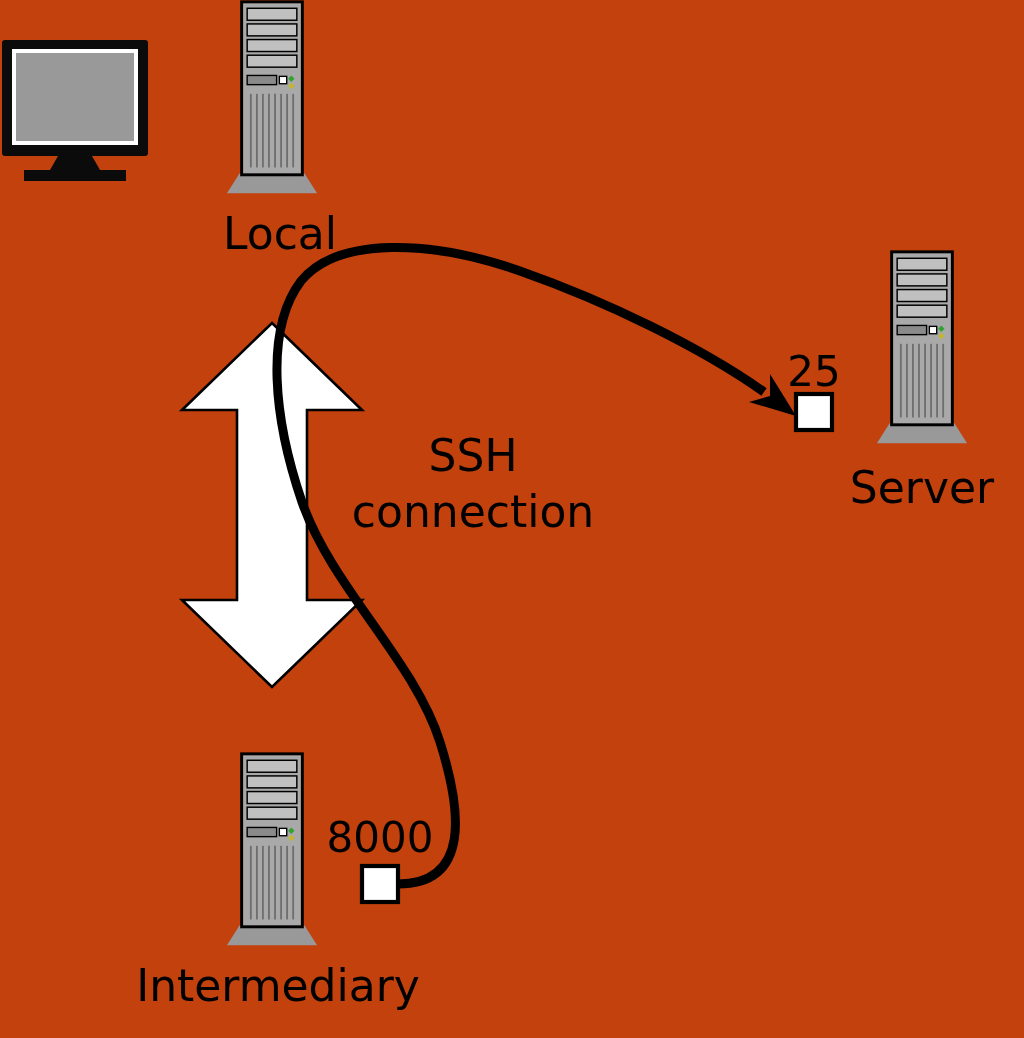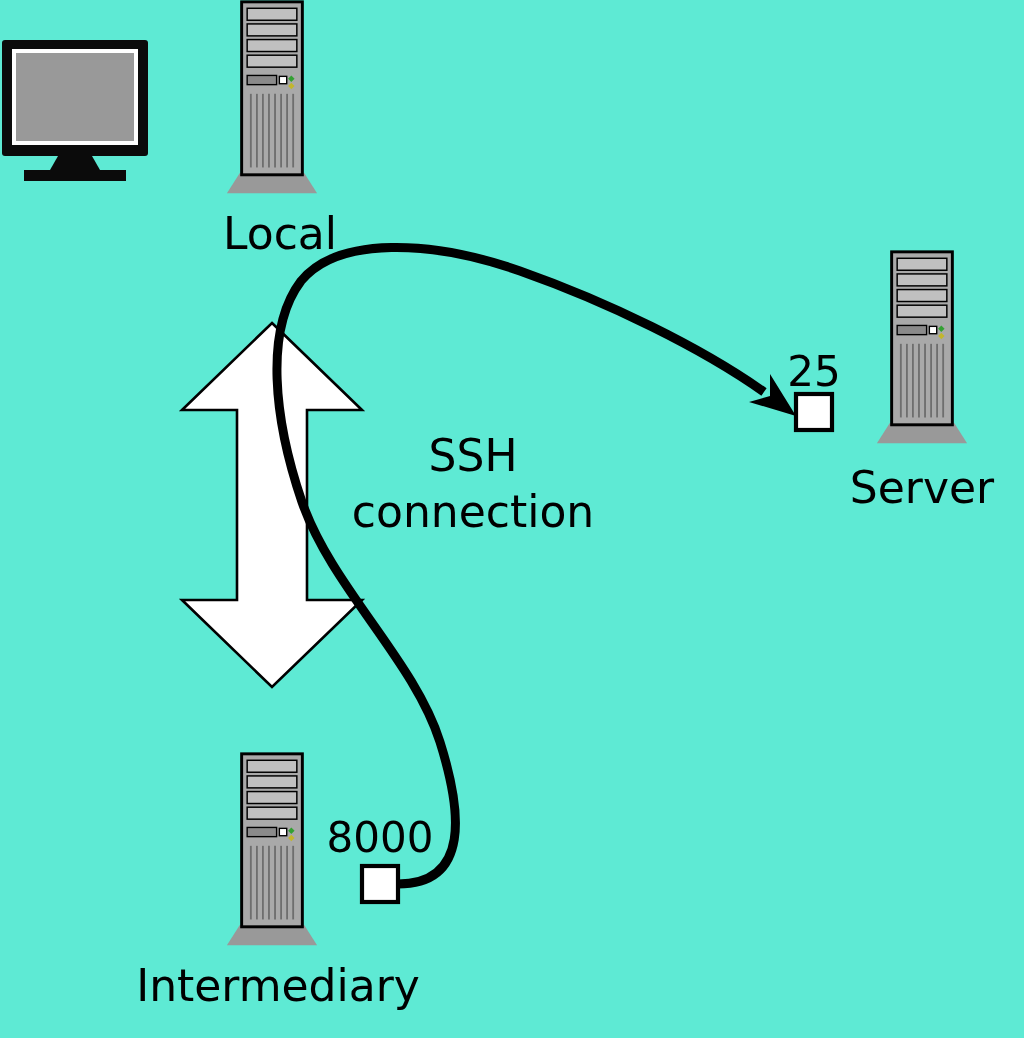--- a/index.html
+++ b/index.html
@@ -4,21 +4,21 @@
 <style>
   html, body {
     margin: 0;
     padding: 0;
     background: #ffffff;
   }
   .canvas {
     width: 1024px;
     height: 1038px;
     position: relative;
-    background: #5eead4;
+    background: #c2410c;
     overflow: hidden;
   }
   .diagram-label {
     font-family: "DejaVu Sans", "Liberation Sans", sans-serif;
     font-size: 44px;
     fill: #000000;
   }
   .port-label {
     font-family: "DejaVu Sans", "Liberation Sans", sans-serif;
     font-size: 42px;

